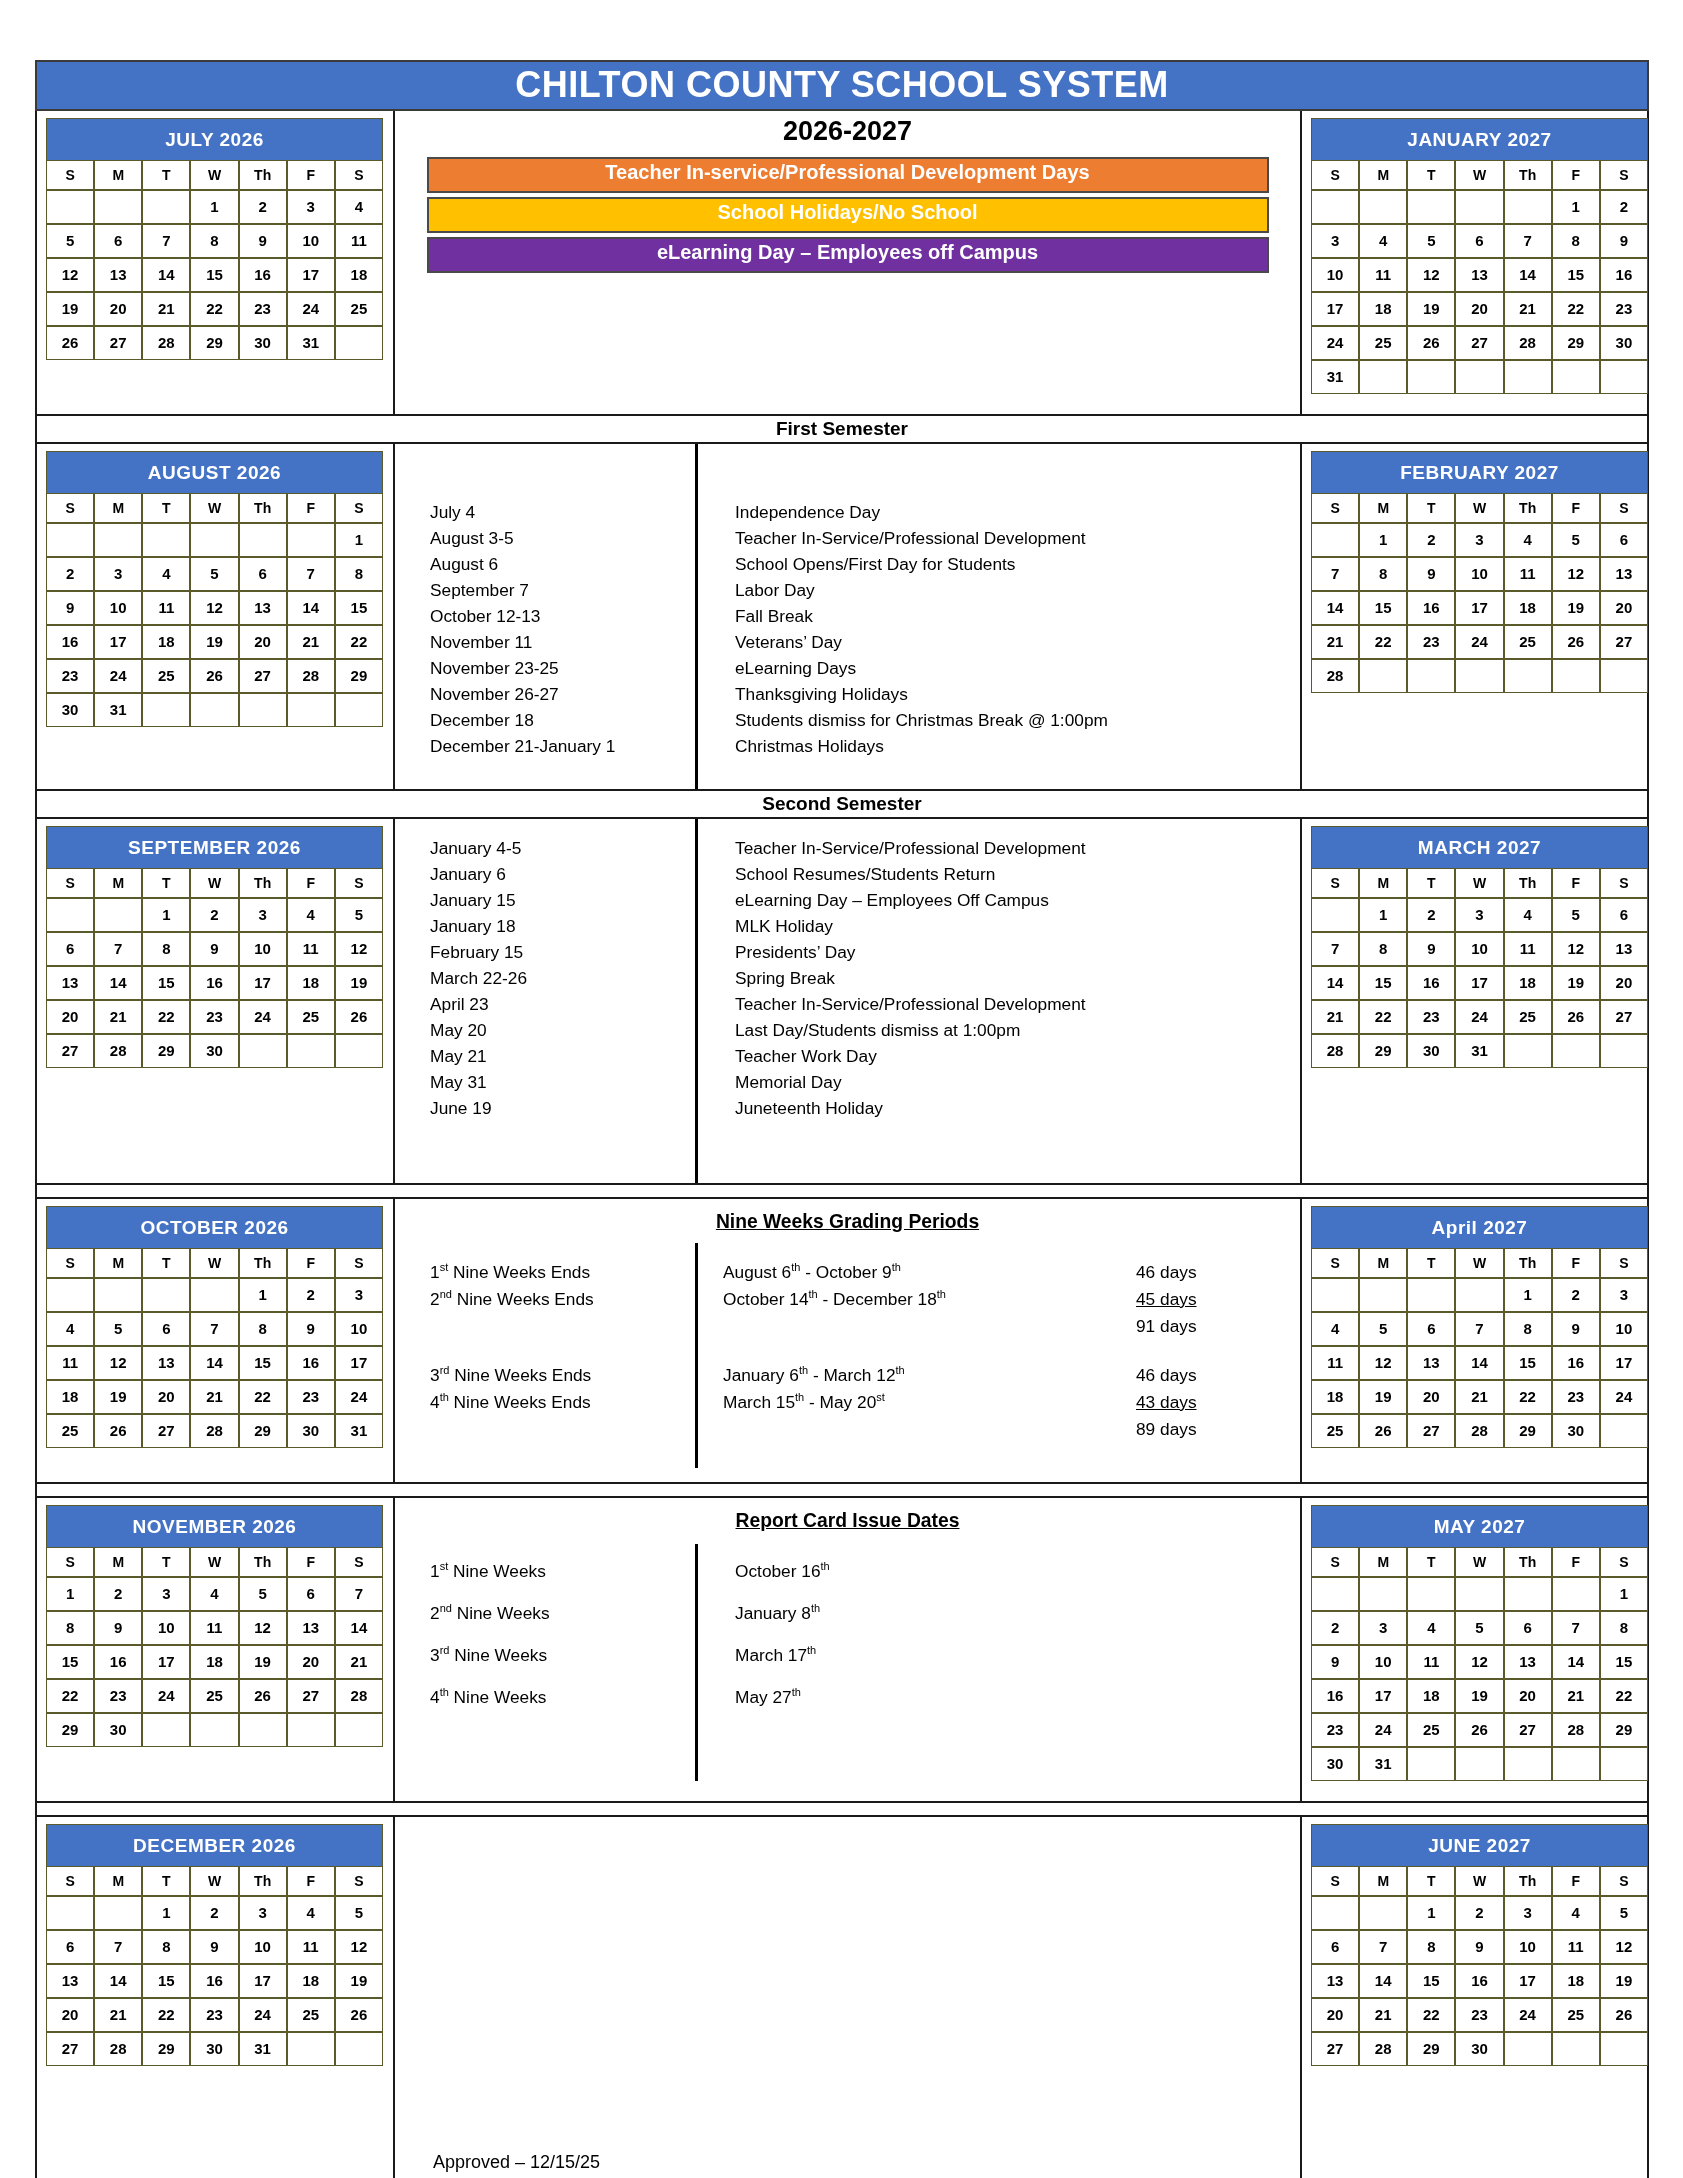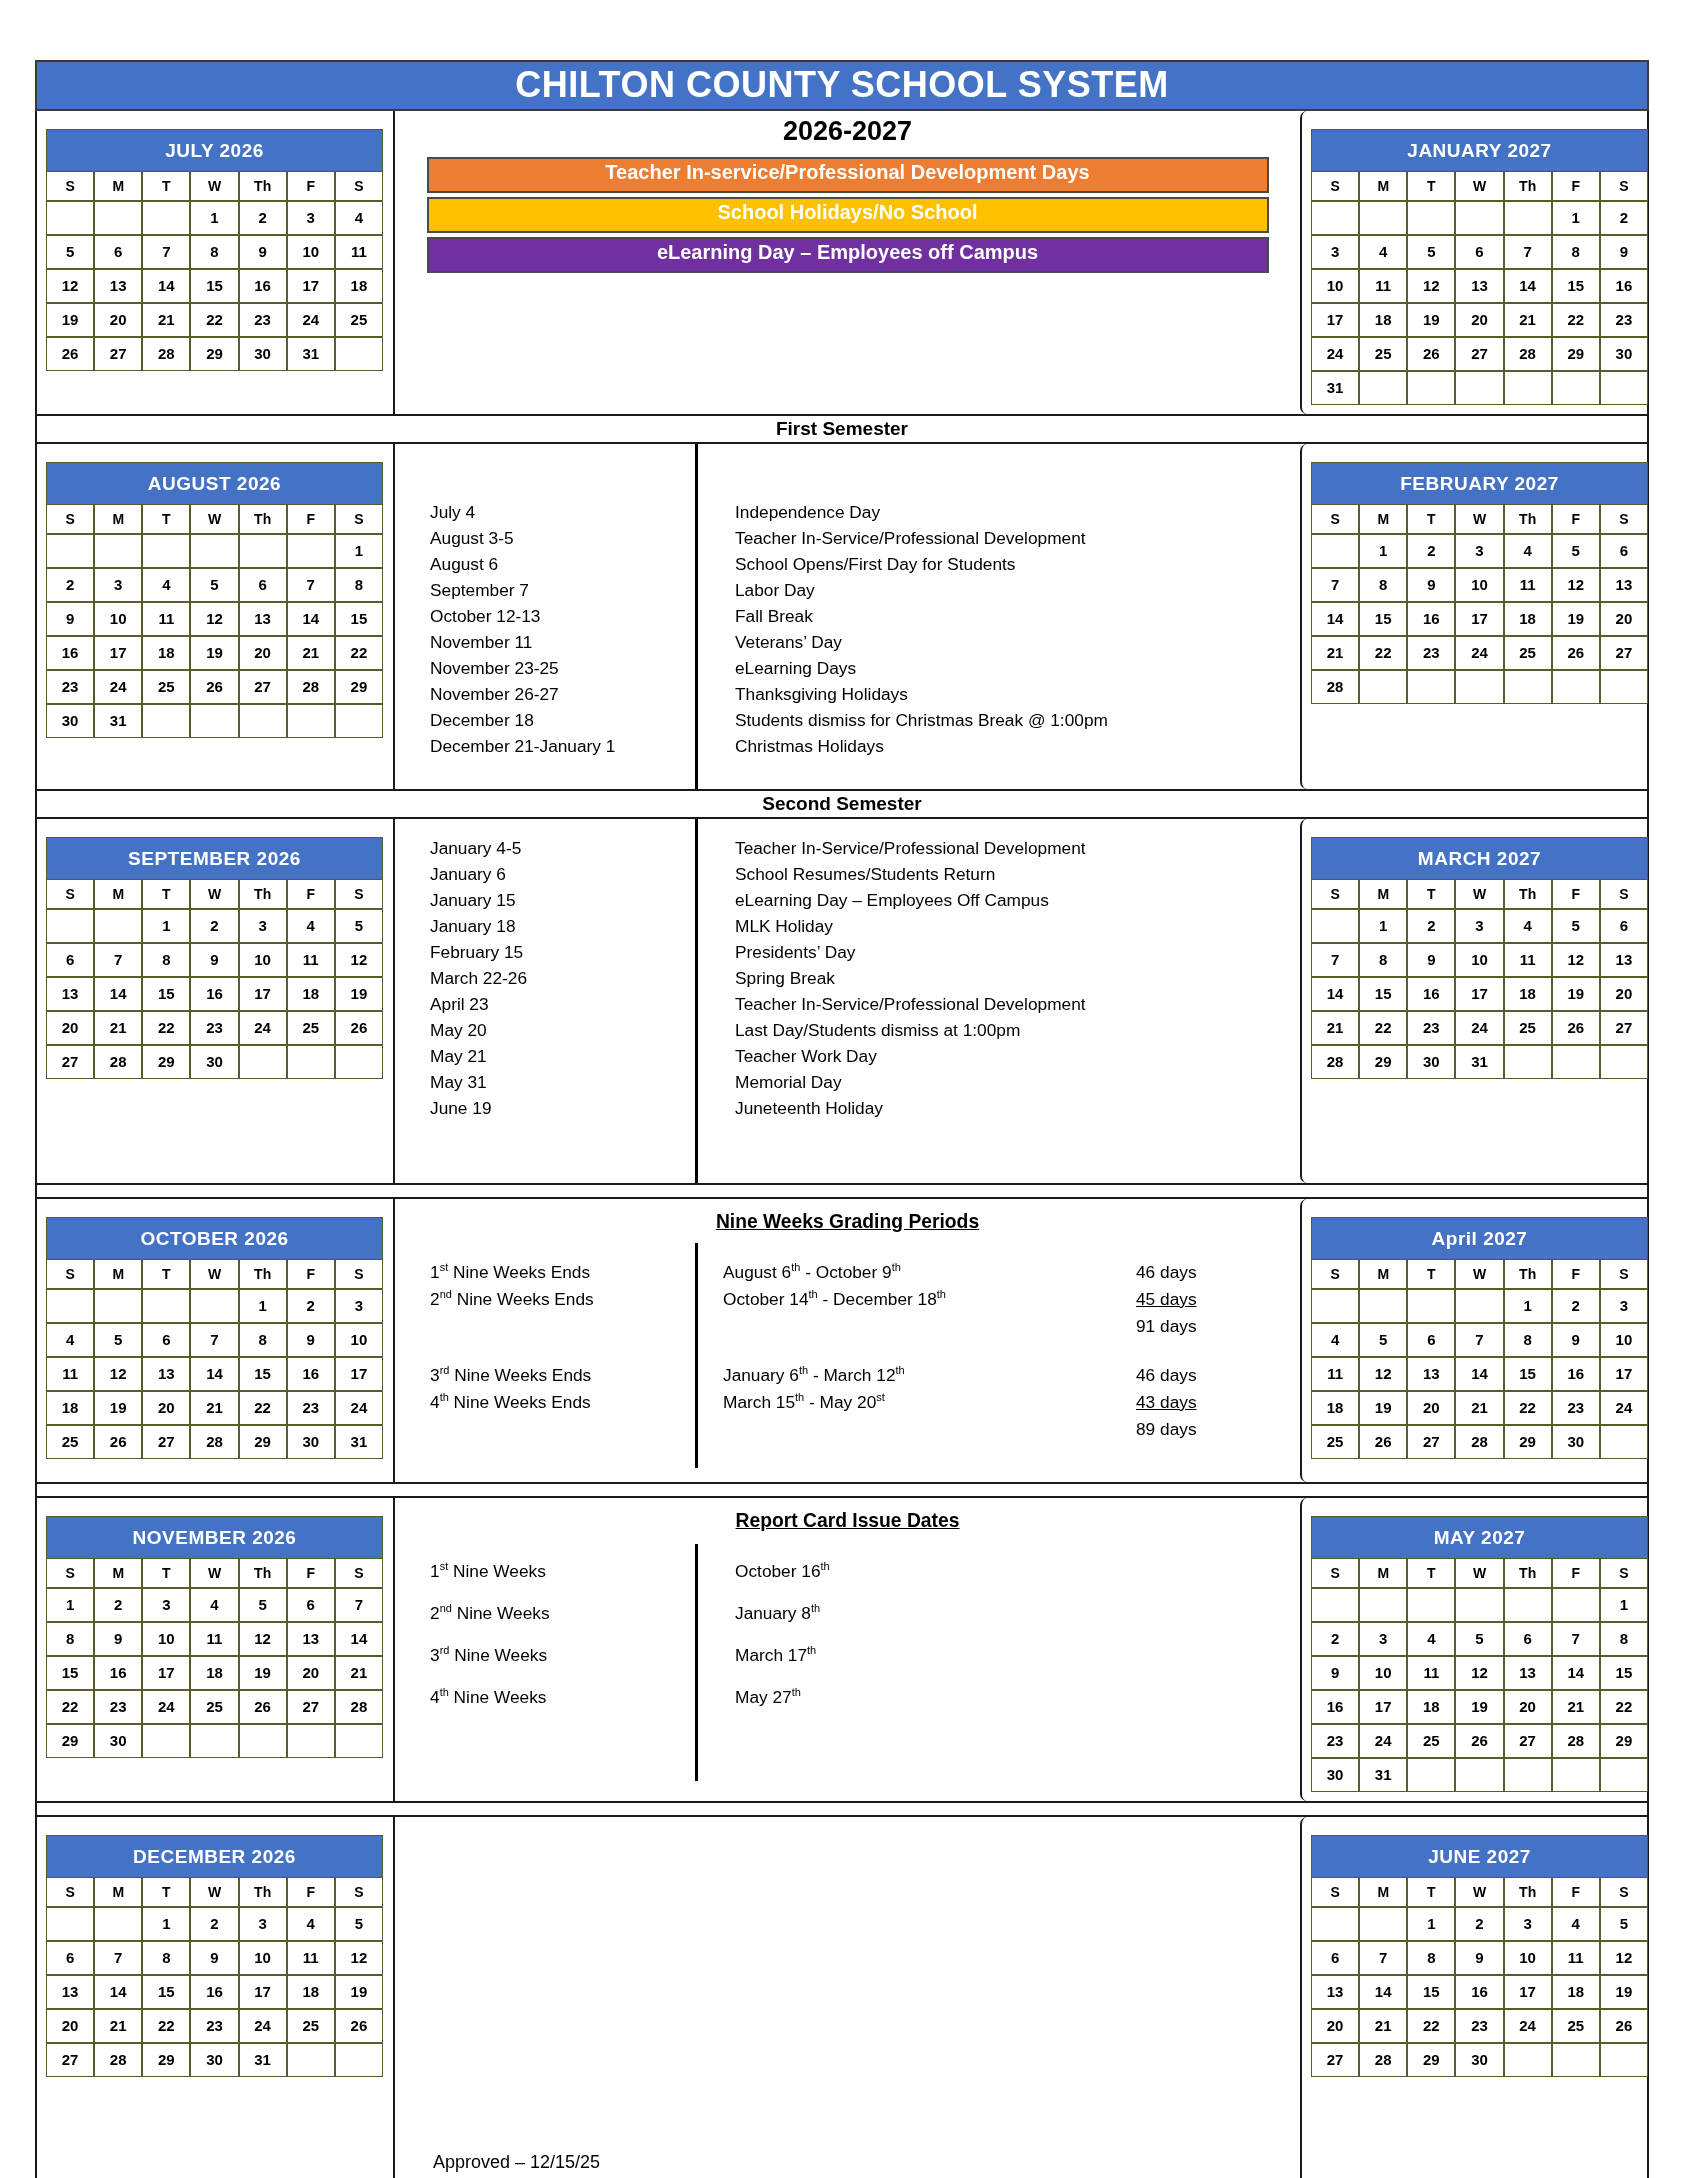--- a/index.html
+++ b/index.html
@@ -10,21 +10,21 @@
         color:#fff;font-weight:800;font-size:36px;text-align:center;line-height:46px;letter-spacing:0.5px;}
   .grid{box-sizing:border-box;border:2px solid #1a1a1a;border-top:none;background:#fff;}
   .row{display:grid;grid-template-columns:356px 1fr 347px;}
   .row>.cell{position:relative;box-sizing:border-box;}
   .row>.cell+.cell{border-left:2px solid #1a1a1a;}
   .r1{height:303px}.r2{height:345px}.r3{height:364px}.r4{height:283px}.r5{height:303px}.r6{height:378px}
   .band{border-top:2px solid #1a1a1a;border-bottom:2px solid #1a1a1a;text-align:center;
         font-weight:bold;font-size:19px;height:26px;line-height:26px;background:#fff;}
   .sep{height:12px;border-top:2px solid #1a1a1a;border-bottom:2px solid #1a1a1a;}
   
-  .cal-cell{padding:18px 0 0 9px;border-radius:7px;}
+  .cal-cell{padding:7px 0 0 9px;}
   .cal{width:337px;box-sizing:border-box;}
   .cal-head{box-sizing:border-box;height:42px;line-height:42px;background:#4472C4;border:1px solid #5a5a2b;
         border-bottom:none;color:#fff;font-weight:bold;font-size:19px;text-align:center;letter-spacing:0.5px;}
   .cal-grid{display:grid;grid-template-columns:repeat(7,1fr);}
   .cal-grid>div{box-sizing:border-box;border:1px solid #5a5a2b;text-align:center;font-weight:bold;background:#fff;}
   .dow{height:30px;line-height:28px;font-size:14px;}
   .dc{height:34px;line-height:32px;font-size:15px;}
   .we{background:#7F7F7F;}
   .hl-or{background:#ED7D31;}.hl-gr{background:#00A651;}.hl-ye{background:#FFC000;}.hl-pu{background:#7030A0;}
   

